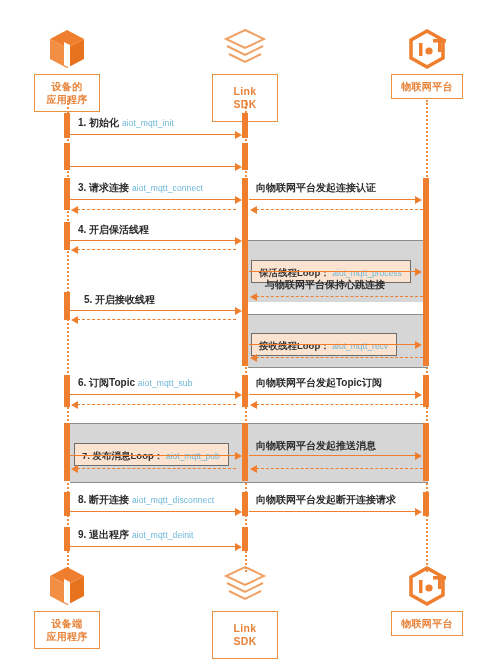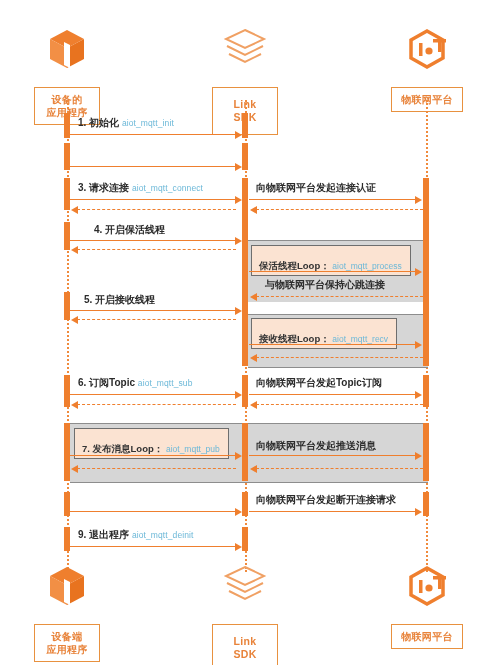--- a/index.html
+++ b/index.html
@@ -8,41 +8,41 @@
     font-family:"Liberation Sans","DejaVu Sans",sans-serif;
     position:relative;overflow:hidden;
   }
   #diagram{position:absolute;inset:0;}
 
   
   .participant{position:absolute;width:110px;text-align:center;}
   .p-icon{height:42px;display:flex;align-items:flex-end;justify-content:center;}
   .p-box{
     border:1px solid #e8913f;color:#e8833a;background:#fff;
-    font-size:10px;line-height:13px;padding:5px 2px;margin:17px auto;
+    font-size:10px;line-height:13px;padding:5px 2px;margin:4px auto;
     width:66px;box-sizing:border-box;font-weight:bold;letter-spacing:.3px;
   }
   .p-box.wide{width:72px;}
   .p-box.sdk{font-size:10.5px;padding:10px 18px;}
 
   
   .lifeline{
     position:absolute;width:0;border-left:2px dotted #f08a3c;
   }
 
   
   .act{position:absolute;background:#ef7f2e;width:6px;}
 
   
   .loopbox{position:absolute;background:#d6d6d6;border-top:1px solid #8d8d8d;border-bottom:1px solid #8d8d8d;}
   .loopbox.white{background:#ffffff;}
   .looplabel{
     position:absolute;background:#fbe3d2;border:1px solid #6e6e6e;
-    font-size:9.5px;color:#333;padding:14px 8px 3px 7px;white-space:nowrap;
-    font-weight:bold;line-height:12px;
+    font-size:9.5px;color:#333;padding:6px 8px 3px 7px;white-space:nowrap;
+    font-weight:bold;line-height:12px;margin-top:15px;
   }
   .looplabel .fn{color:#6cb8d8;font-weight:normal;font-size:8.5px;}
 
   
   .msg{position:absolute;height:0;border-top:1.5px solid #ef7f2e;}
   .msg.dashed{border-top:1.5px dashed #ef7f2e;}
   .arrowR{
     position:absolute;width:0;height:0;
     border-top:4px solid transparent;border-bottom:4px solid transparent;
     border-left:7px solid #ef7f2e;
@@ -159,21 +159,21 @@
   <div class="msg" style="left:70px;top:199px;width:166px;"></div>
   <div class="arrowR" style="left:235px;top:195.5px;"></div>
   <div class="mlabel plain" style="left:256px;top:182px;">向物联网平台发起连接认证</div>
   <div class="msg" style="left:249px;top:199px;width:167px;"></div>
   <div class="arrowR" style="left:415px;top:195.5px;"></div>
   <div class="msg dashed" style="left:256px;top:209px;width:167px;"></div>
   <div class="arrowL" style="left:250px;top:205.5px;"></div>
   <div class="msg dashed" style="left:77px;top:209px;width:159px;"></div>
   <div class="arrowL" style="left:71px;top:205.5px;"></div>
 
-  <div class="mlabel" style="left:94px;top:224px;">
+  <div class="mlabel" style="left:78px;top:224px;">
     <span>4. 开启保活线程</span>
   </div>
   <div class="msg" style="left:70px;top:240px;width:166px;"></div>
   <div class="arrowR" style="left:235px;top:236.5px;"></div>
   <div class="msg dashed" style="left:77px;top:249px;width:159px;"></div>
   <div class="arrowL" style="left:71px;top:245.5px;"></div>
 
   <div class="looplabel" style="left:251px;top:245px;">
     <span>保活线程Loop：</span>
     <span class="fn">aiot_mqtt_process</span>
@@ -222,20 +222,24 @@
   <div class="msg" style="left:70px;top:455px;width:166px;"></div>
   <div class="arrowR" style="left:235px;top:451.5px;"></div>
   <div class="mlabel plain" style="left:256px;top:440px;">向物联网平台发起推送消息</div>
   <div class="msg" style="left:249px;top:455px;width:167px;"></div>
   <div class="arrowR" style="left:415px;top:451.5px;"></div>
   <div class="msg dashed" style="left:256px;top:468px;width:167px;"></div>
   <div class="arrowL" style="left:250px;top:464.5px;"></div>
   <div class="msg dashed" style="left:77px;top:468px;width:159px;"></div>
   <div class="arrowL" style="left:71px;top:464.5px;"></div>
 
+  <div class="mlabel" style="left:78px;top:494px;">
+    <span>8. 断开连接</span>
+    <span class="fn">aiot_mqtt_disconnect</span>
+  </div>
   <div class="msg" style="left:70px;top:511px;width:166px;"></div>
   <div class="arrowR" style="left:235px;top:507.5px;"></div>
   <div class="mlabel plain" style="left:256px;top:494px;">向物联网平台发起断开连接请求</div>
   <div class="msg" style="left:249px;top:511px;width:167px;"></div>
   <div class="arrowR" style="left:415px;top:507.5px;"></div>
 
   <div class="mlabel" style="left:78px;top:529px;">
     <span>9. 退出程序</span>
     <span class="fn">aiot_mqtt_deinit</span>
   </div>

